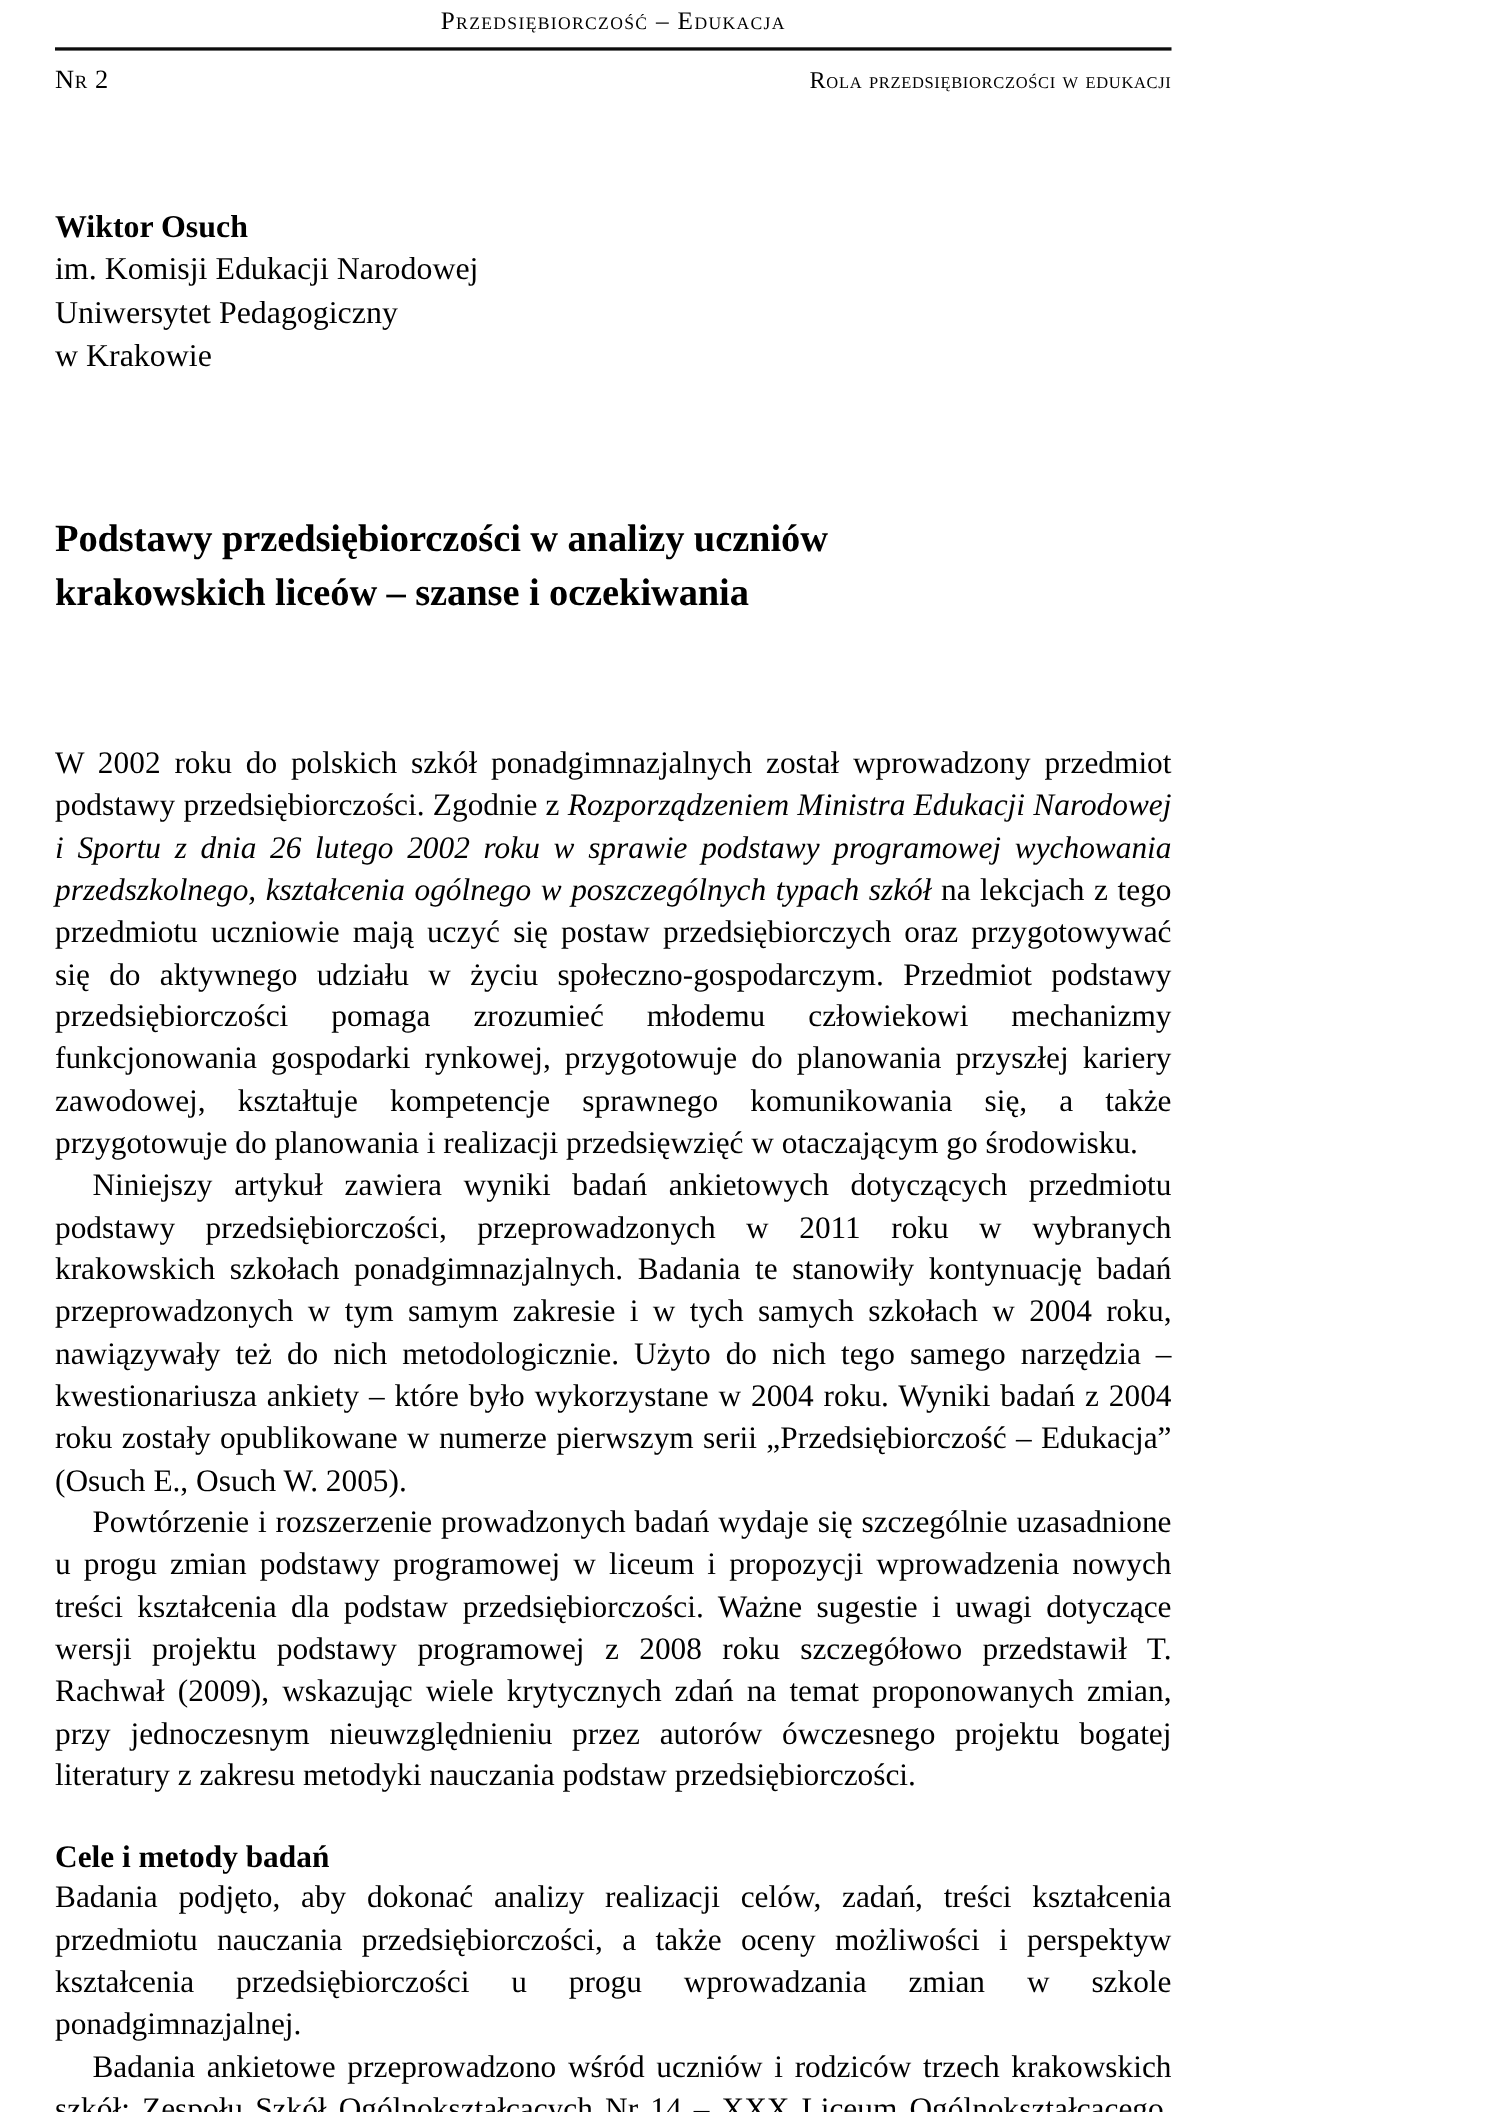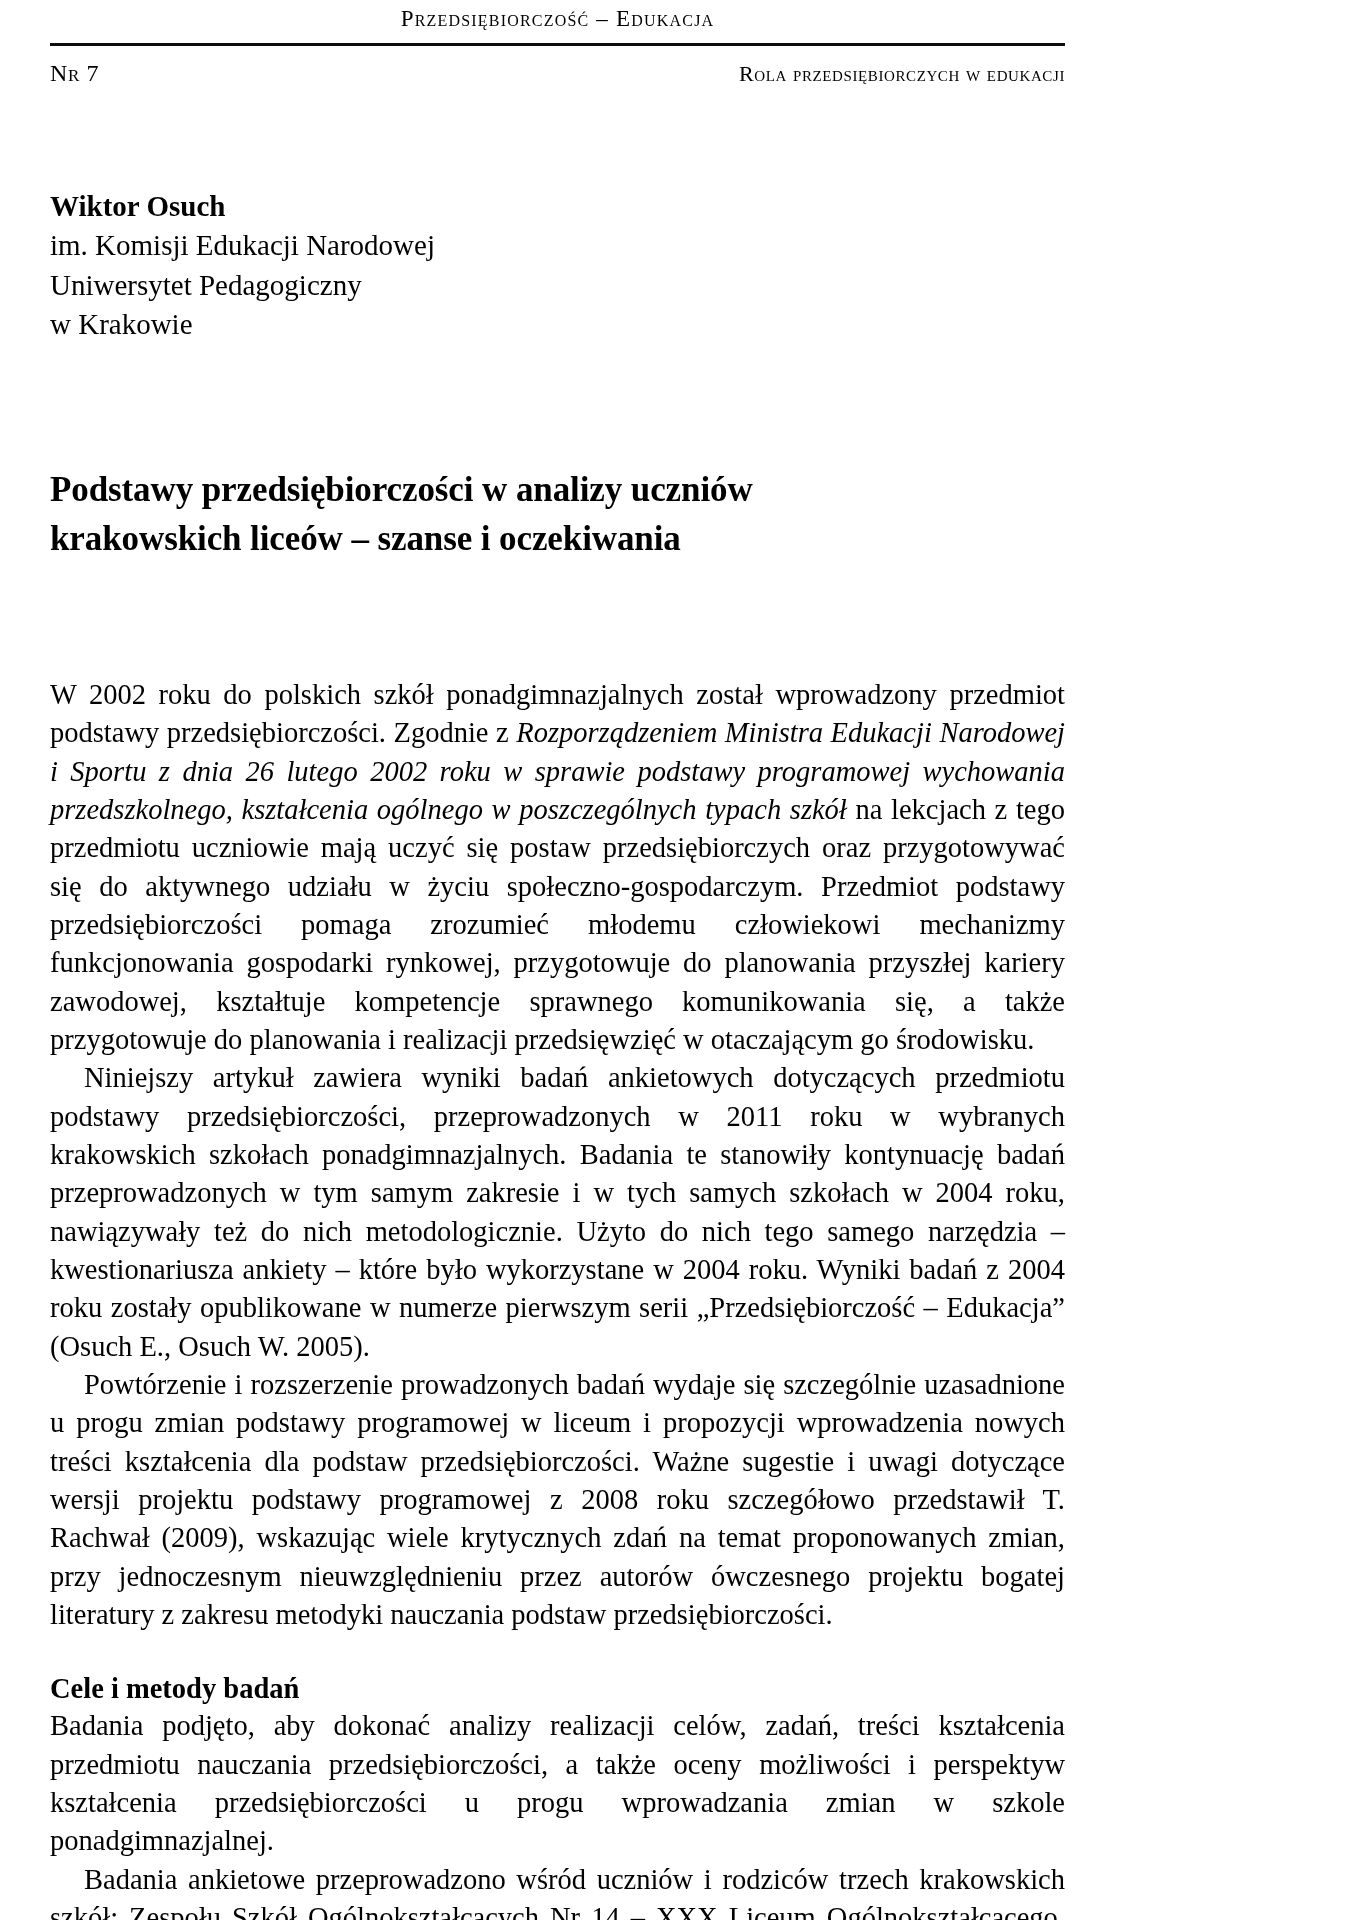--- a/index.html
+++ b/index.html
@@ -121,22 +121,22 @@
 <body>
 
 <div class="page">
   <div class="content">
 
     <div class="journal-head">Przedsiębiorczość – Edukacja</div>
 
     <div class="head-rule"></div>
 
     <div class="folio-row">
-      <div class="folio-left">Nr 7</div>
-      <div class="folio-right">Rola przedsiębiorczych w edukacji</div>
+      <div class="folio-left">Nr 2</div>
+      <div class="folio-right">Rola przedsiębiorczości w edukacji</div>
     </div>
 
     <div class="author-block">
       <div class="author-name">Wiktor Osuch</div>
       <div class="author-affil">im. Komisji Edukacji Narodowej</div>
       <div class="author-affil">Uniwersytet Pedagogiczny</div>
       <div class="author-affil">w Krakowie</div>
     </div>
 
     <div class="article-title">

